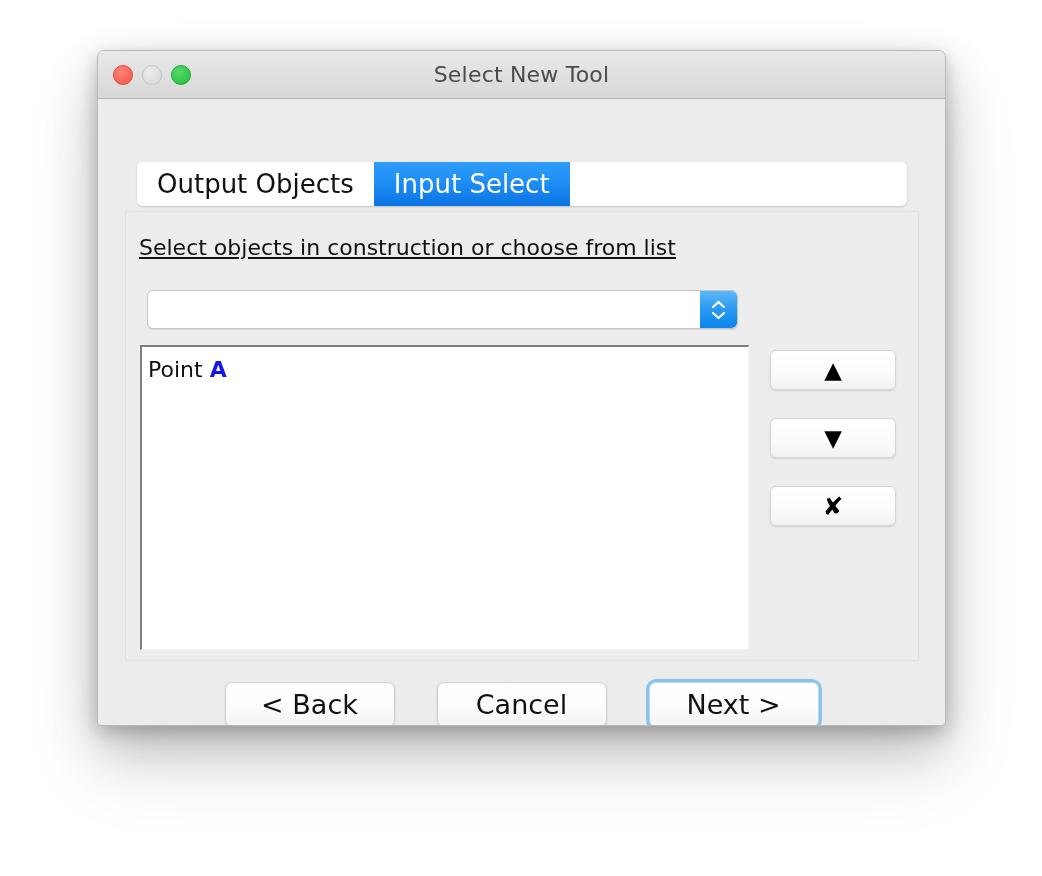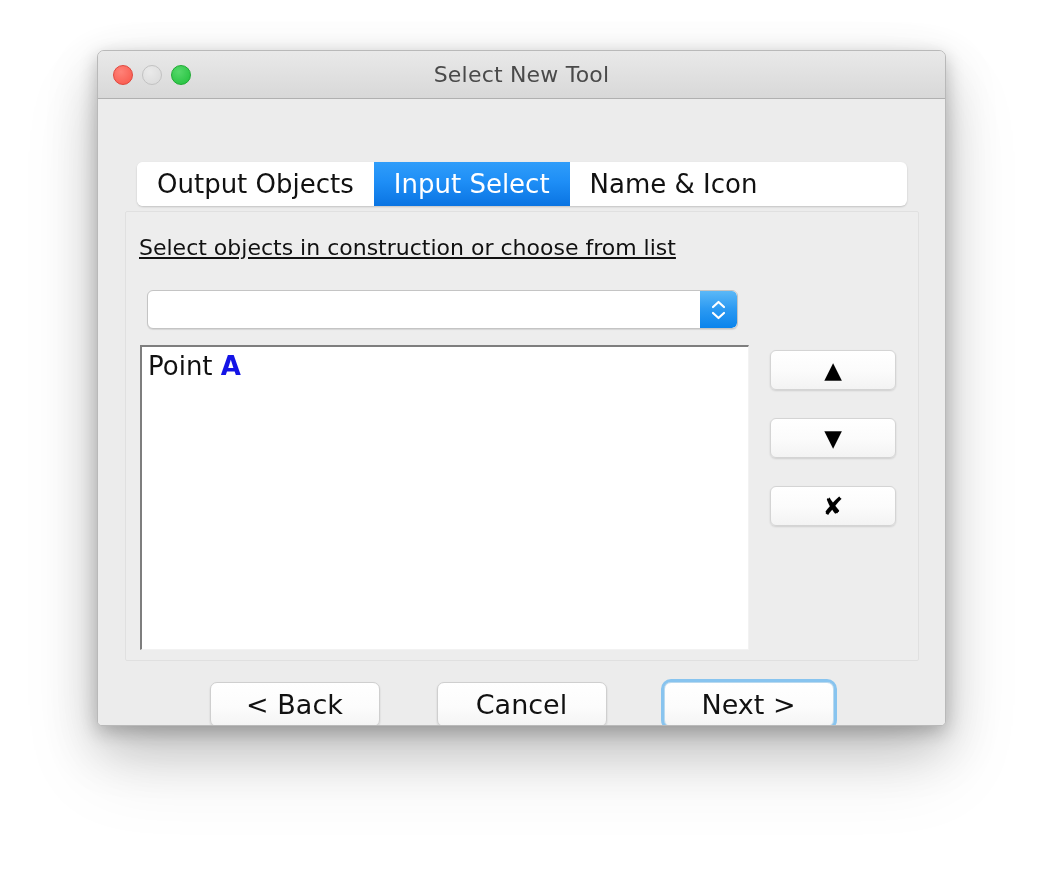--- a/index.html
+++ b/index.html
@@ -192,26 +192,27 @@
     height: 305px;
     background: #ffffff;
     border-top: 2px solid #7e7e7e;
     border-left: 2px solid #7e7e7e;
     border-right: 1px solid #f2f2f2;
     border-bottom: 1px solid #f2f2f2;
     box-sizing: border-box;
     overflow: hidden;
   }
   .list-item {
-    font-size: 26px;
+    font-size: 22px;
     color: #111111;
     padding: 3px 0 2px 6px;
     line-height: 1.26;
     white-space: nowrap;
     cursor: default;
+    margin-top: 6px;
   }
   .obj-label { color: #1414e6; font-weight: bold; }
 
   
   .side-btns {
     position: absolute;
     left: 644px;
     top: 138px;
     width: 126px;
   }
@@ -237,21 +238,21 @@
 
   
   .footer {
     position: absolute;
     left: 0;
     right: 0;
     top: 583px;
     display: flex;
     justify-content: center;
     align-items: center;
-    gap: 57px;
+    gap: 42px;
   }
   .btn {
     background: linear-gradient(to bottom, #ffffff 0%, #fcfcfc 55%, #f4f4f4 100%);
     border: 1px solid #cfcfcf;
     border-radius: 7px;
     box-shadow: 0 1px 2px rgba(0,0,0,0.14);
     font-size: 27px;
     color: #111111;
     padding: 0 20px;
     height: 45px;
@@ -284,21 +285,20 @@
         <span class="light max"></span>
       </div>
       <div class="win-title">Select New Tool</div>
     </div>
 
     <div class="win-body">
 
       <div class="tabbar">
         <div class="tab">Output Objects</div>
         <div class="tab active">Input Select</div>
-        <div class="tab">Name &amp; Icon</div>
       </div>
 
       <div class="panel">
 
         <div class="instruction">Select objects in construction or choose from list</div>
 
         <div class="combo">
           <input class="combo-input" type="text" value="" placeholder="" style="">
           <span class="combo-stepper">
             <svg class="chev" viewBox="0 0 15 9" xmlns="http://www.w3.org/2000/svg" aria-hidden="true">

